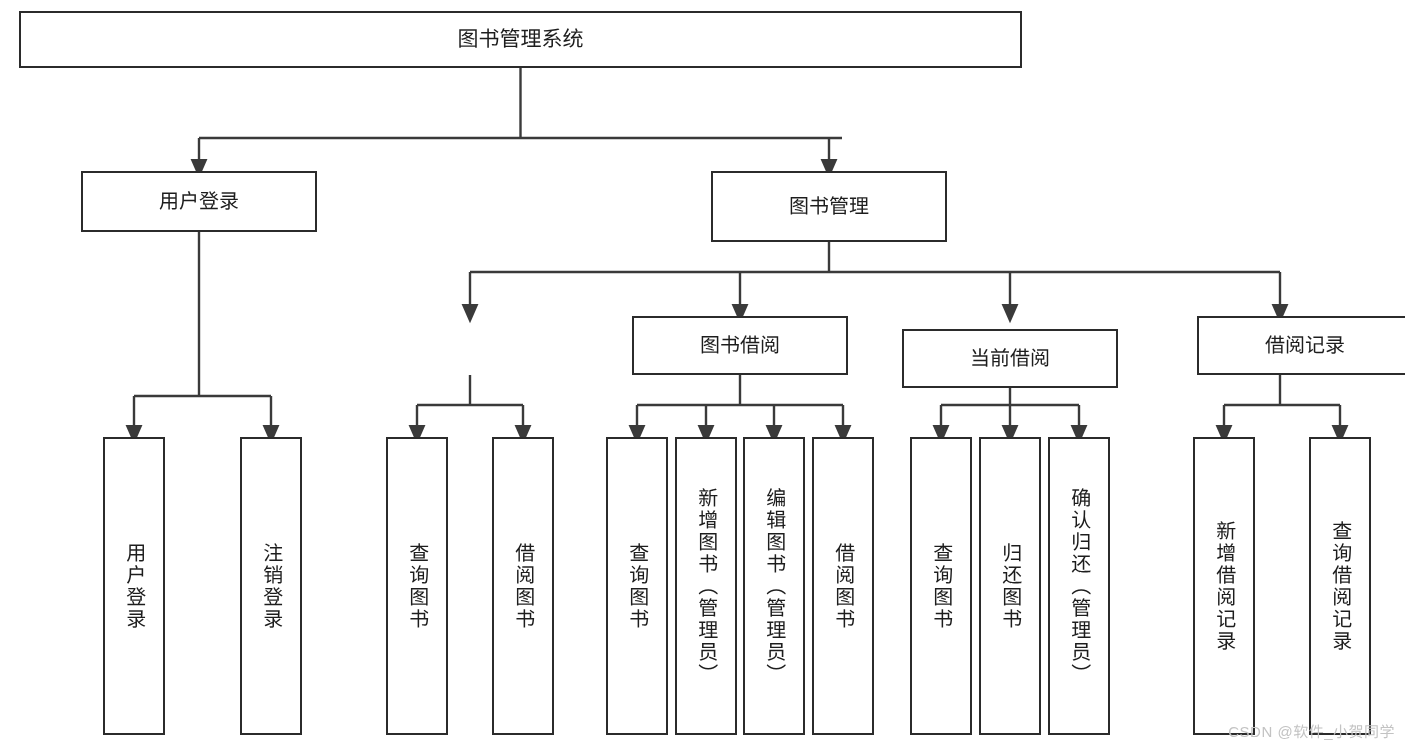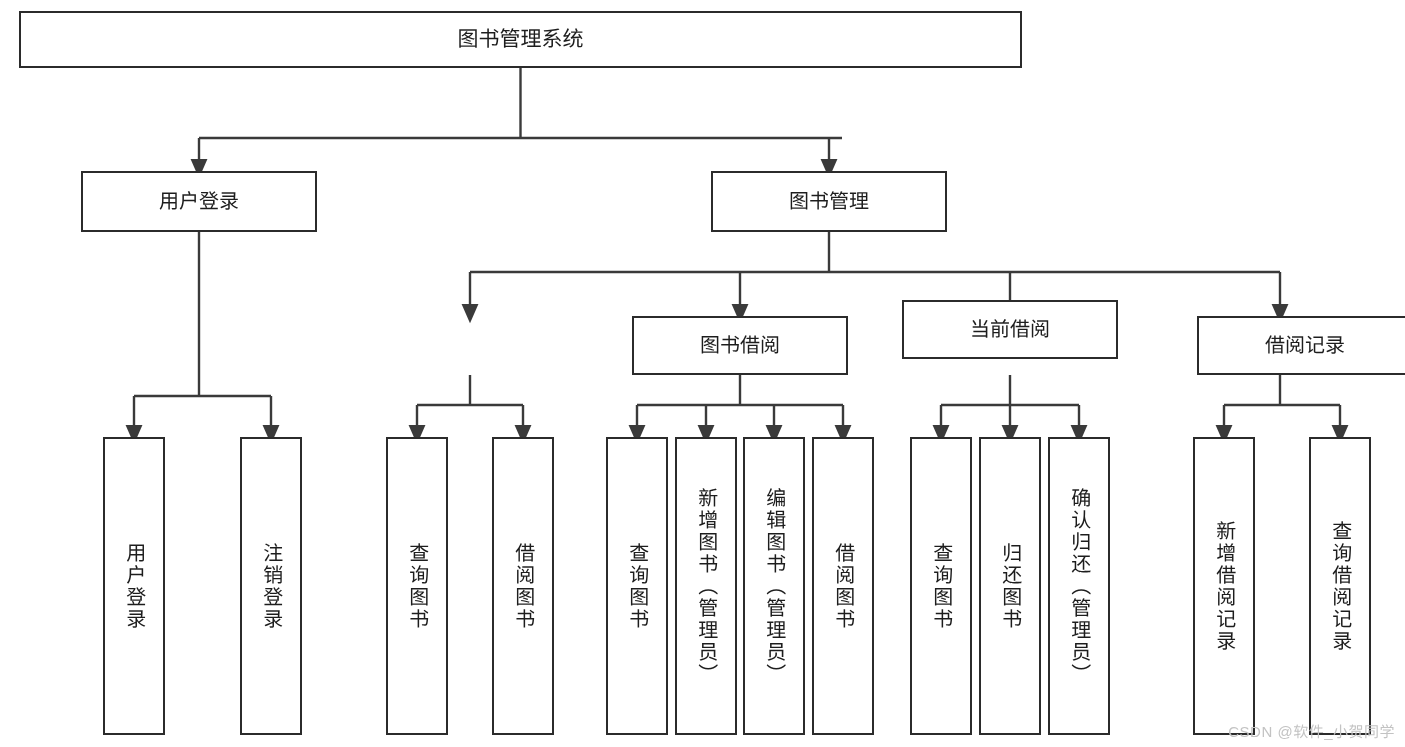--- a/index.html
+++ b/index.html
@@ -130,28 +130,28 @@
     </g>
   </svg>
 
   <div class="node node-root" style="left:19px; top:11px; width:1003px; height:57px;">
     <span class="label">图书管理系统</span>
   </div>
 
   <div class="node node-l2" style="left:81px; top:171px; width:236px; height:61px;">
     <span class="label">用户登录</span>
   </div>
-  <div class="node node-l2" style="left:711px; top:171px; width:236px; height:61px;">
+  <div class="node node-l2" style="left:711px; top:171px; width:236px; height:71px;">
     <span class="label">图书管理</span>
   </div>
 
   <div class="node node-l3" style="left:632px; top:316px; width:216px; height:59px;">
     <span class="label">图书借阅</span>
   </div>
-  <div class="node node-l3" style="left:902px; top:300px; width:216px; height:59px;">
+  <div class="node node-l3" style="left:902px; top:329px; width:216px; height:59px;">
     <span class="label">当前借阅</span>
   </div>
   <div class="node node-l3" style="left:1172px; top:316px; width:216px; height:59px;margin-left:25px;">
     <span class="label">借阅记录</span>
   </div>
 
   <div class="node node-leaf" style="left:103px; top:437px; width:62px; height:298px;">
     <span class="label">用户登录</span>
   </div>
   <div class="node node-leaf" style="left:240px; top:437px; width:62px; height:298px;">

